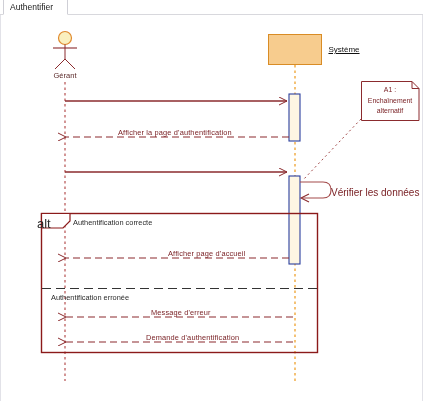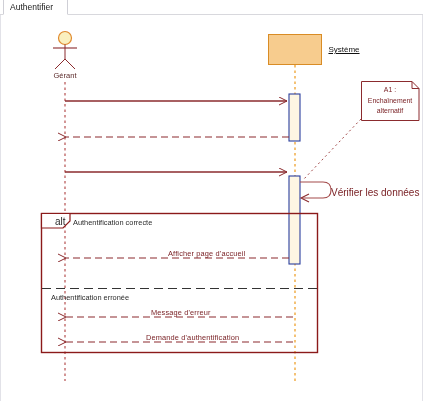--- a/index.html
+++ b/index.html
@@ -99,22 +99,22 @@
     position: absolute;
     left: 0; top: 4px;
     width: 58px;
     text-align: center;
     font-size: 6.9px;
     line-height: 10.5px;
     color: #7a2226;
   }
   #alt-tag {
     position: absolute;
-    left: 54px; top: 201px;
-    font-size: 10px;
+    left: 36px; top: 201px;
+    font-size: 13px;
     color: #2b2b2b;
   }
   .guard {
     position: absolute;
     font-size: 7.4px;
     color: #2b2b2b;
     white-space: nowrap;
   }
   #selfcall-label {
     position: absolute;
@@ -196,20 +196,21 @@
 
     <div id="note-box">
       <div class="note-text">
         <span>A1 :</span><br>
         <span>Enchaînement</span><br>
         <span>alternatif</span>
       </div>
     </div>
 
 
+    <div class="msg-label" style="left:117px; top:113px;">Afficher la page d'authentification</div>
 
 
     <div id="selfcall-label">Vérifier les données</div>
 
     <div id="alt-tag">alt</div>
 
     <div class="guard" style="left:72px; top:203px;">Authentification correcte</div>
 
     <div class="msg-label" style="left:167px; top:234px;">Afficher page d'accueil</div>
 

